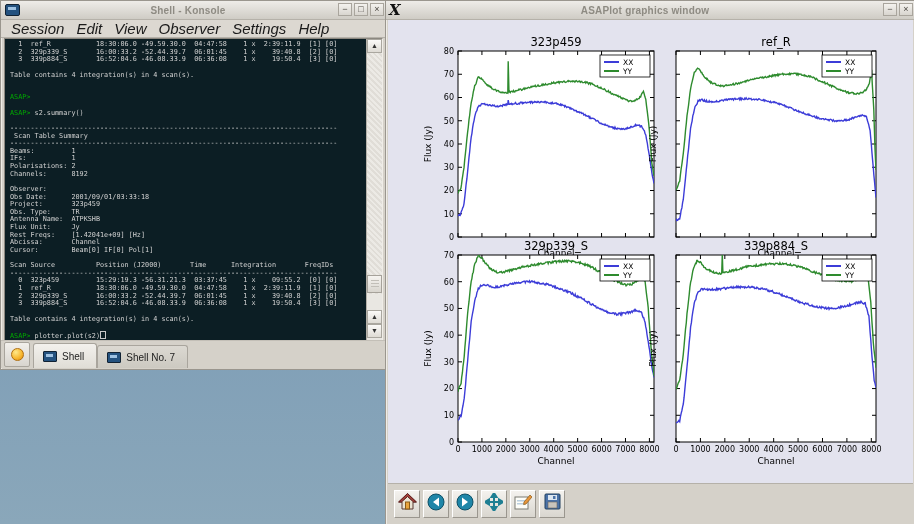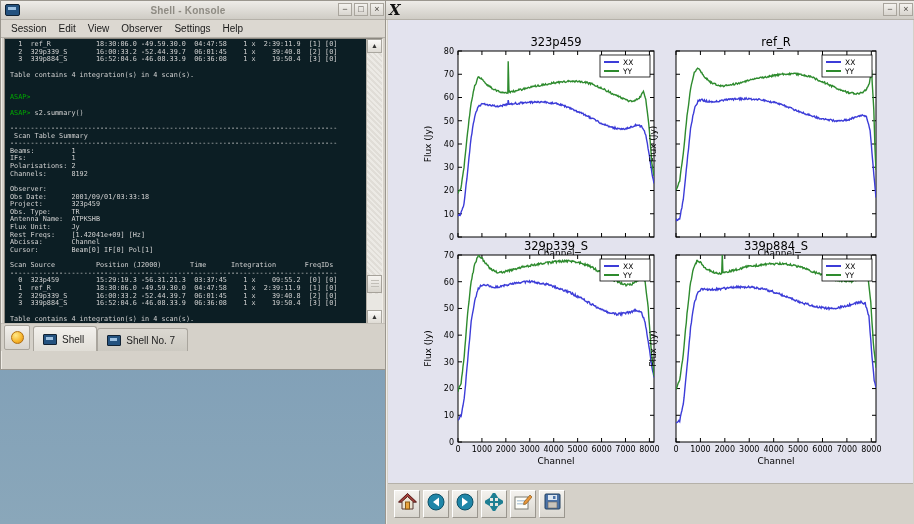--- a/index.html
+++ b/index.html
@@ -18,42 +18,42 @@
   .tb-btn{width:14px;height:13px;background:linear-gradient(#f4f2ee,#d8d5cf);
           border:1px solid #a9a59d;font-size:9px;line-height:11px;text-align:center;
           color:#4e4b45;box-sizing:border-box;}
   
   #konsole{left:0;top:0;width:385px;height:368px;}
   .konsole-icon{width:13px;height:10px;background:#24527f;border:1px solid #123;
           border-radius:2px;margin-left:4px;position:relative;z-index:2;}
   .konsole-icon::after{content:"";position:absolute;left:2px;top:2px;width:8px;height:3px;background:#9fc2e2;}
   .menubar{height:17px;display:flex;align-items:center;background:#dcd8d1;
            border-bottom:1px solid #b5b1a9;padding-left:4px;}
-  .menu-item{font-size:10px;color:#1a1a1a;padding:1px 6px;}
+  .menu-item{font-size:15px;color:#1a1a1a;padding:1px 6px;font-style:italic;}
   .term-outer{position:absolute;left:3px;top:37px;right:3px;height:301px;
            border:1px solid #8c8880;border-right-color:#f0ede7;border-bottom-color:#f0ede7;
            background:#0c1e24;display:flex;}
   #terminal{flex:1;padding:2px 8px 0 5px;margin:0;overflow:hidden;
            font-family:"DejaVu Sans Mono","Liberation Mono",monospace;
            font-size:6.8px;line-height:7.62px;color:#d2d2d2;white-space:pre;}
   .tline .prompt{color:#00a800;}
   .cursor{display:inline-block;width:4px;height:6px;border:1px solid #c8c8c8;vertical-align:-1px;}
   
   .vscroll{width:15px;background:#e9e7e2;border-left:1px solid #b5b1a9;position:relative;}
   .sb-btn{position:absolute;left:0;width:15px;height:14px;box-sizing:border-box;
           background:linear-gradient(#fbfaf8,#dedbd4);border:1px solid #aaa79f;
           font-size:7px;color:#333;text-align:center;line-height:12px;}
   .sb-track{position:absolute;left:0;top:14px;bottom:46px;width:15px;
           background:repeating-linear-gradient(45deg,#eceae5 0 2px,#e0ddd7 2px 4px);}
   .sb-thumb{position:absolute;left:0;width:15px;height:18px;box-sizing:border-box;
           background:linear-gradient(#f6f4f0,#d8d5ce);border:1px solid #a6a29a;}
   .sb-thumb::after{content:"";position:absolute;left:3px;top:4px;width:8px;height:8px;
           background:repeating-linear-gradient(#c2bfb8 0 1px,transparent 1px 3px);}
   
-  .tabbar{position:absolute;left:0;bottom:18px;height:27px;right:0;background:#d5d1c9;
+  .tabbar{position:absolute;left:0;bottom:1px;height:27px;right:0;background:#d5d1c9;
           display:flex;align-items:flex-end;padding-left:3px;border-top:1px solid #c3bfb7;}
   .newtab-btn{width:24px;height:23px;margin:0 3px 1px 0;background:linear-gradient(#f2f0ec,#d8d5cf);
           border:1px solid #a9a59d;border-radius:2px;display:flex;align-items:center;justify-content:center;}
   .bulb{width:11px;height:11px;border-radius:50%;
           background:radial-gradient(circle at 35% 30%,#ffe98a,#f7b52c 60%,#d98414);border:1px solid #b06f10;}
   .tab{height:22px;margin-bottom:0;display:flex;align-items:center;gap:5px;
           padding:0 12px 0 9px;font-size:10px;color:#222;
           background:linear-gradient(#dcd9d2,#ccc9c1);border:1px solid #a9a59d;border-bottom:none;
           border-radius:3px 3px 0 0;}
   .tab.active{background:linear-gradient(#f3f1ed,#e0ddd6);height:24px;font-weight:normal;}
@@ -117,20 +117,21 @@
             <span class="tab-icon"></span>
             <span>Shell No. 7</span>
           </span>
         </span>
     </div>
   </div>
 
   <div class="window" id="plotwin">
     <div class="titlebar">
       <span class="x-logo">X</span>
+      <span class="title">ASAPlot graphics window</span>
       <span class="tb-buttons" id="plot-tbb">
           <span class="tb-btn">−</span>
           <span class="tb-btn">×</span>
         </span>
     </div>
     <div id="figure">
       <svg id="figure-svg" width="525" height="464" xmlns="http://www.w3.org/2000/svg">
           <g>
             <text x="168" y="236" text-anchor="middle" font-size="9" fill="#000" font-family="DejaVu Sans, sans-serif">Channel</text>
             <rect x="70" y="31" width="196" height="186" fill="#ffffff" stroke="#000" stroke-width="1"></rect>

